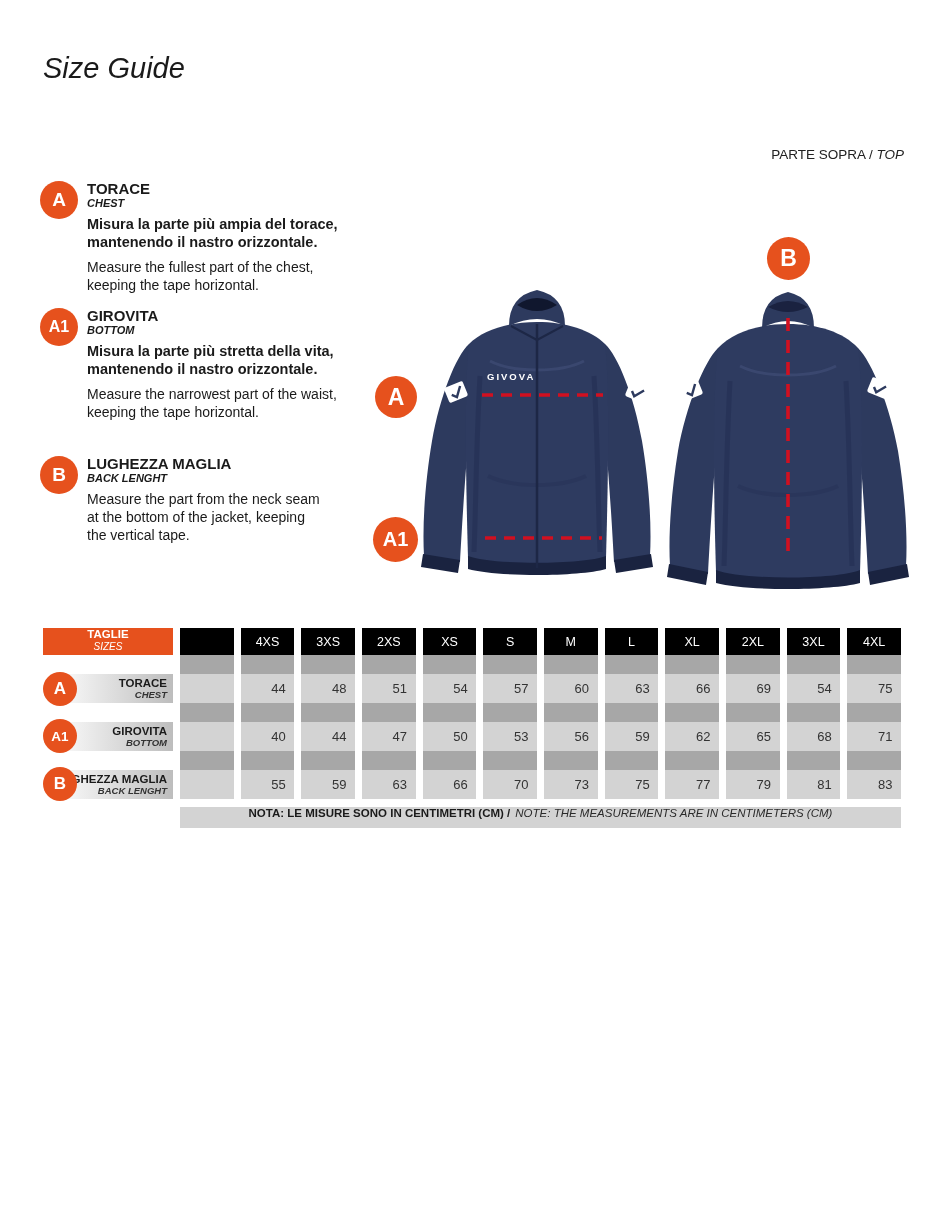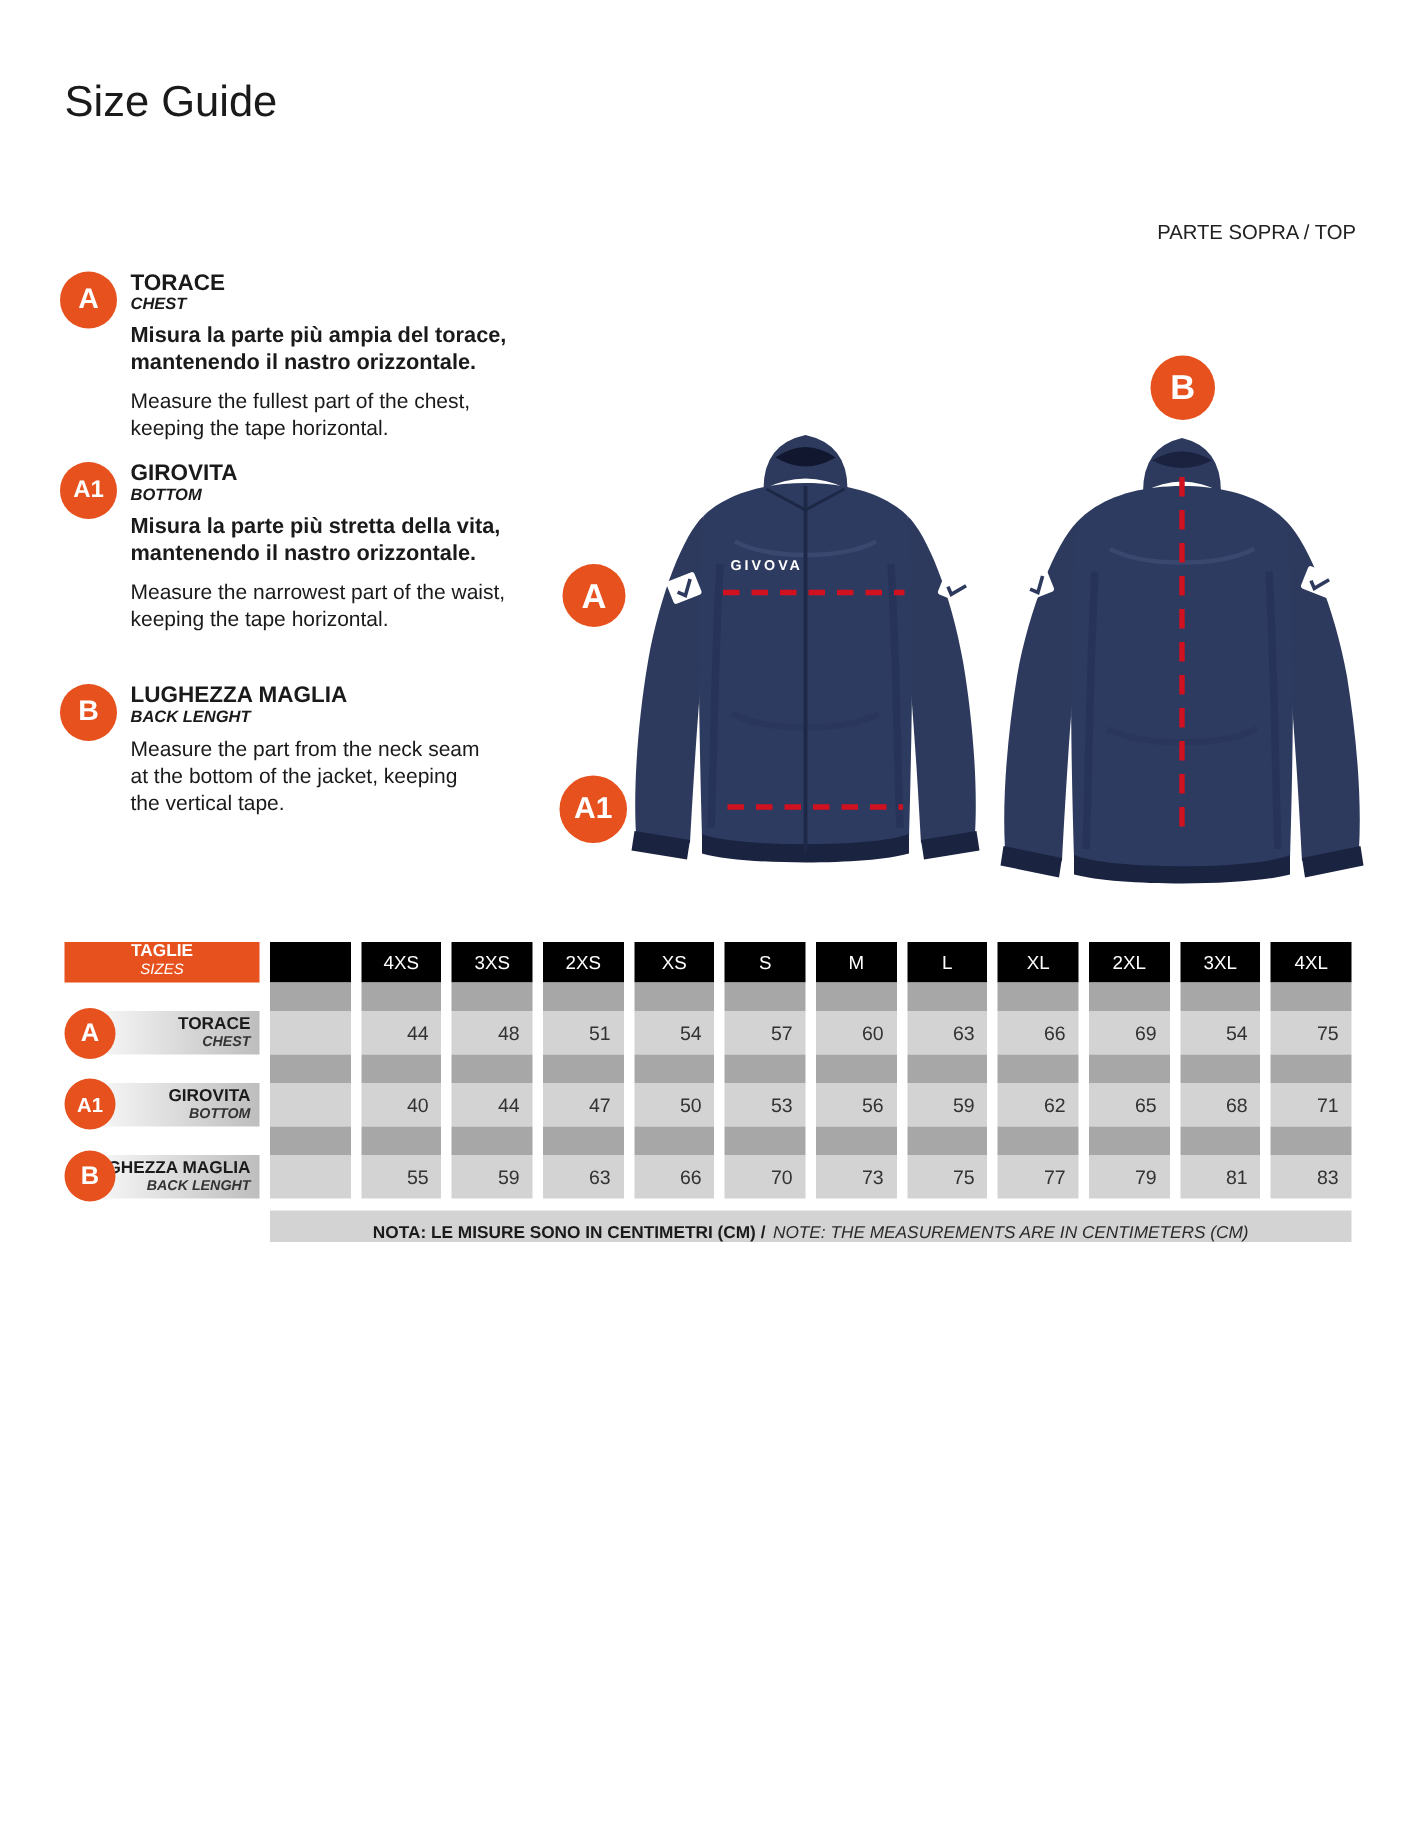--- a/index.html
+++ b/index.html
@@ -5,26 +5,26 @@
   * { box-sizing: border-box; margin: 0; padding: 0; }
   html, body { background: #ffffff; }
   body {
     width: 944px; height: 1230px; position: relative; overflow: hidden;
     font-family: "Liberation Sans", sans-serif; color: #1a1a1a;
   }
 
   
   .title-block { position: absolute; left: 43px; top: 50px; }
   .title-it { font-size: 30px; font-weight: bold; line-height: 1.05; letter-spacing: 0.3px; }
-  .title-en { font-size: 29px; font-weight: normal; line-height: 1.05; margin-top: 3px; }
+  .title-en { font-size: 29px; font-style: italic; font-weight: normal; line-height: 1.05; margin-top: 3px; }
 
   
   .top-label { position: absolute; right: 40px; top: 147px; font-size: 13.5px; color: #222; }
   .top-label .it { font-style: normal; }
-  .top-label .en { }
+  .top-label .en { font-style: italic; }
 
   
   .measure-section { position: absolute; left: 40px; width: 340px; display: flex; gap: 9px; }
   #section-a  { top: 181px; }
   #section-a1 { top: 308px; }
   #section-b  { top: 456px; }
   .m-circle {
     flex: none; width: 38px; height: 38px; border-radius: 50%;
     background: #E6511D; color: #fff; font-weight: bold; font-size: 19px;
     display: flex; align-items: center; justify-content: center;
@@ -73,21 +73,21 @@
   .t-circle {
     position: absolute; left: 0; width: 34px; height: 34px; border-radius: 50%;
     background: #E6511D; color: #fff; font-weight: bold; font-size: 17px;
     display: flex; align-items: center; justify-content: center;
   }
   #t-circle-a  { top: 44px; }
   #t-circle-a1 { top: 91px; font-size: 13.5px; }
   #t-circle-b  { top: 139px; }
   .note-bar {
     position: absolute; left: 137px; top: 179px; width: 721px; height: 21px;
-    background: #D3D3D3; display: flex; align-items: flex-end; justify-content: center;
+    background: #D3D3D3; display: flex; align-items: flex-start; justify-content: center;
     gap: 5px; font-size: 11.5px; color: #1a1a1a; white-space: nowrap;
   }
   .note-bar .it { font-weight: bold; }
   .note-bar .en { font-style: italic; color: #2a2a2a; }
 </style>
 </head>
 <body>
 
 <div class="title-block">
   <div class="title-en">Size Guide</div>

